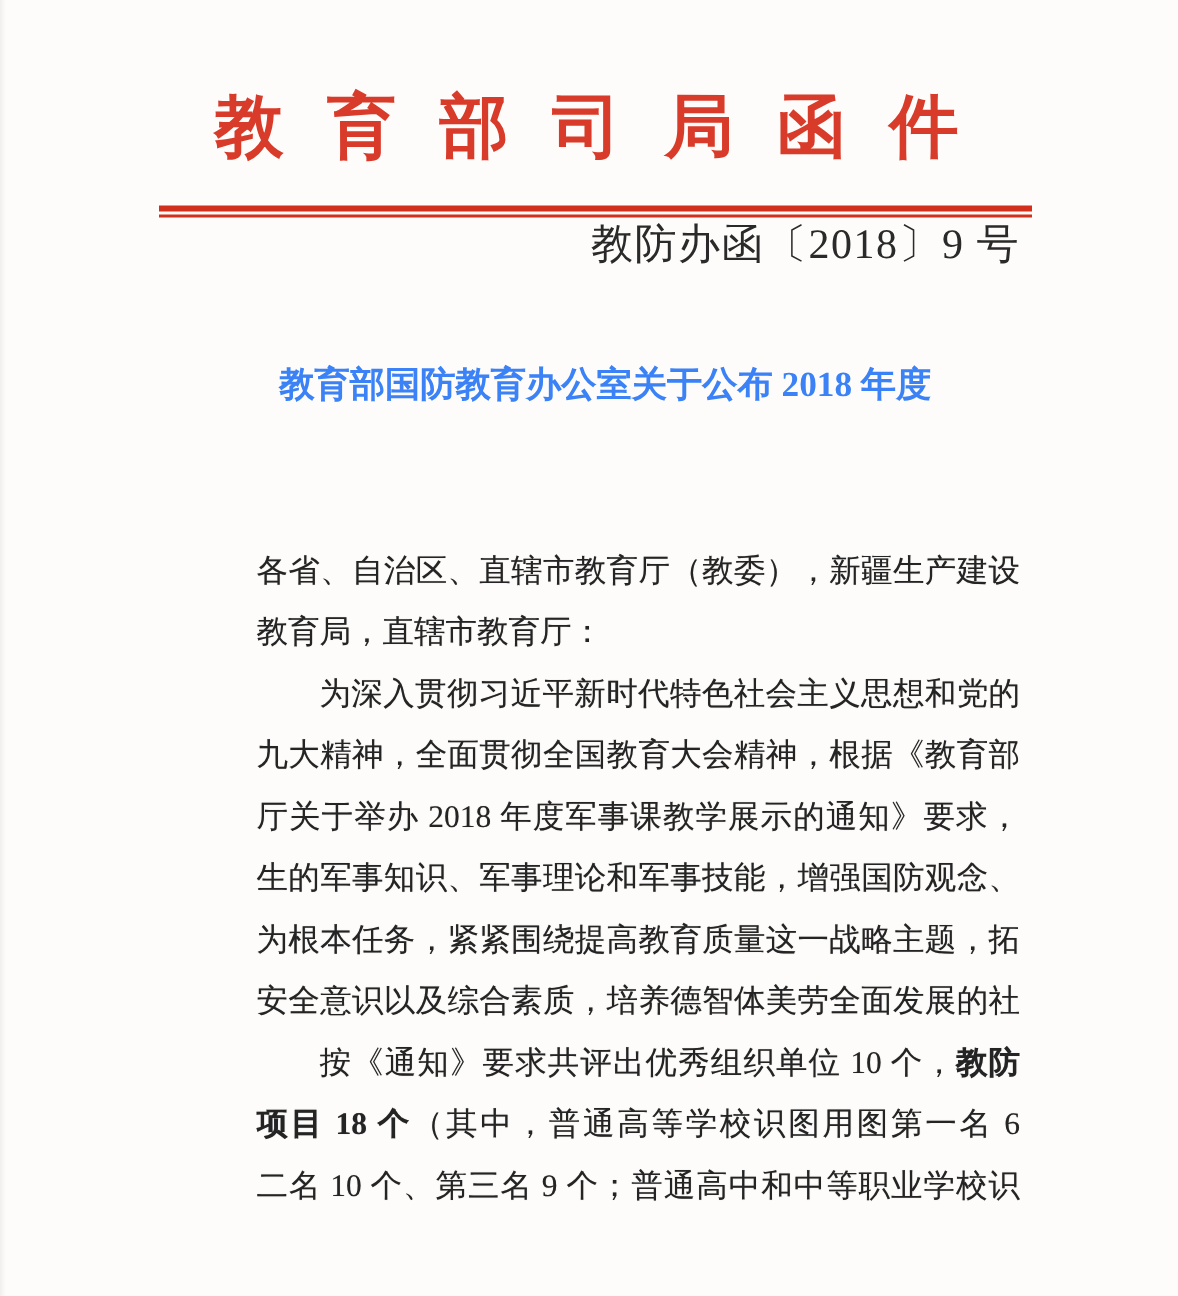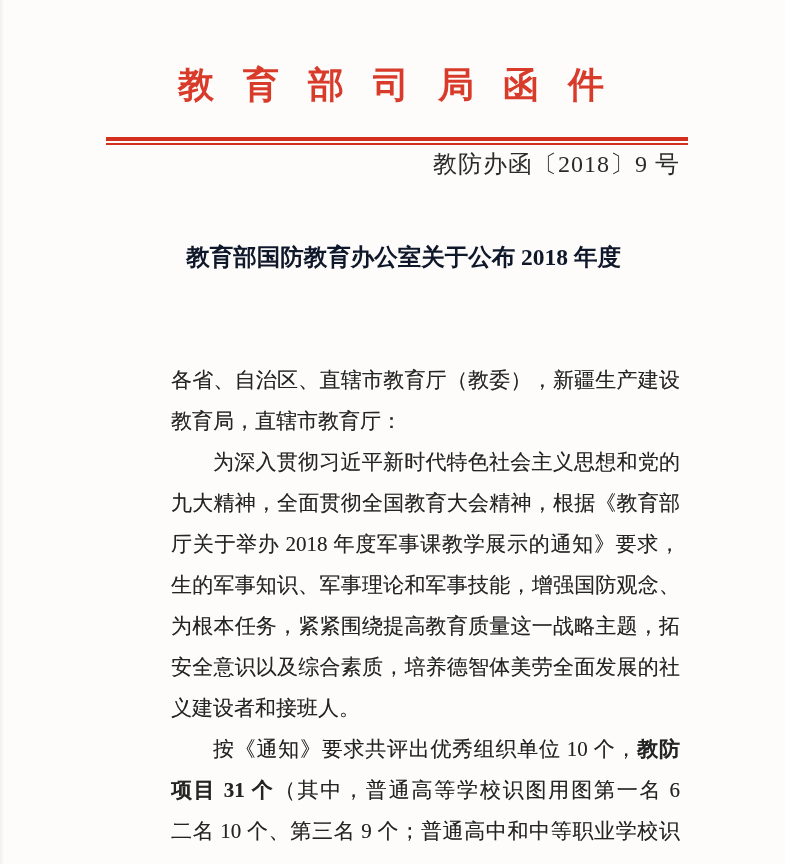--- a/index.html
+++ b/index.html
@@ -20,21 +20,21 @@
     left: 0; top: 0; bottom: 0;
     width: 4px;
     background: linear-gradient(to right, rgba(90,90,90,0.08), rgba(0,0,0,0));
   }
   .letterhead-title {
     position: absolute;
     top: 52px;
     left: 0;
     width: 785px;
     text-align: center;
-    font-size: 36px;
+    font-size: 46px;
     line-height: 66px;
     font-weight: 900;
     letter-spacing: 29px;
     padding-left: 26px;
     box-sizing: border-box;
     color: #d93b2a;
     white-space: nowrap;
   }
   .letterhead-rule {
     position: absolute;
@@ -43,35 +43,35 @@
     width: 582px;
   }
   .rule-thick { height: 4px; background: #d2301c; }
   .rule-thin  { height: 2px; background: #d2301c; margin-top: 2px; }
   .doc-number {
     position: absolute;
     top: 150px;
     left: 127px;
     width: 553px;
     text-align: right;
-    font-size: 24px;
+    font-size: 28px;
     line-height: 28px;
     letter-spacing: 1px;
     color: #2a2a2a;
   }
   .doc-title {
     position: absolute;
     top: 234px;
     left: 127px;
     width: 553px;
     text-align: center;
     font-weight: bold;
     font-size: 23.5px;
     line-height: 46px;
-    color: #0f172a;
+    color: #3b82f6;
   }
   .doc-body {
     position: absolute;
     top: 360px;
     left: 127px;
     width: 553px;
     font-size: 21px;
     line-height: 41px;
     color: #242424;
     text-shadow: 0 0 0.5px rgba(50,50,50,0.45);
@@ -112,18 +112,17 @@
 
   <div class="doc-body">
       <div class="line fill"><span>各省、自治区、直辖市教育厅（教委），新疆生产建设兵团</span></div>
       <div class="line"><span>教育局，直辖市教育厅：</span></div>
       <div class="line fill indent"><span>为深入贯彻习近平新时代特色社会主义思想和党的十</span></div>
       <div class="line fill"><span>九大精神，全面贯彻全国教育大会精神，根据《教育部办公</span></div>
       <div class="line fill"><span>厅关于举办 2018 年度军事课教学展示的通知》要求，教育</span></div>
       <div class="line fill"><span>生的军事知识、军事理论和军事技能，增强国防观念、国家</span></div>
       <div class="line fill"><span>为根本任务，紧紧围绕提高教育质量这一战略主题，拓展学</span></div>
       <div class="line fill"><span>安全意识以及综合素质，培养德智体美劳全面发展的社会主</span></div>
-      <div class="line"><span>义建设者和接班人。</span></div>
       <div class="line fill indent"><span>按《通知》要求共评出优秀组织单位 10 个，</span><span class="bold">教防办函</span></div>
-      <div class="line fill"><span class="bold">项目 31 个</span><span>（其中，普通高等学校识图用图第一名 6 个、第</span></div>
+      <div class="line fill"><span class="bold">项目 18 个</span><span>（其中，普通高等学校识图用图第一名 6 个、第</span></div>
       <div class="line fill clipped"><span>二名 10 个、第三名 9 个；普通高中和中等职业学校识图用</span></div>
     </div>
 </div>
 
 </body></html>

